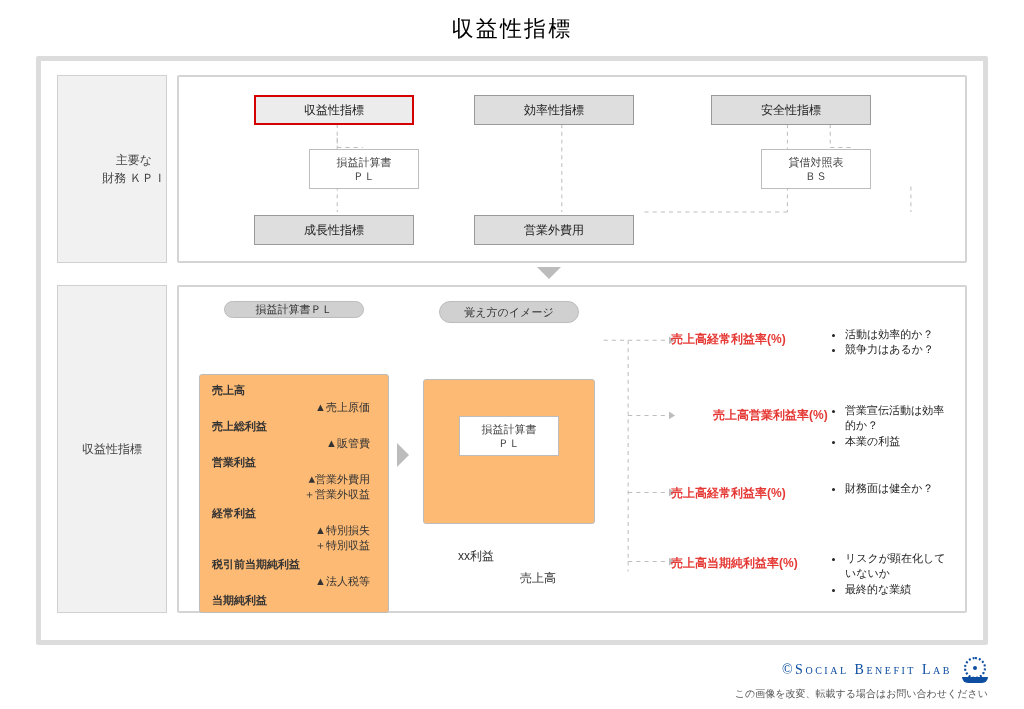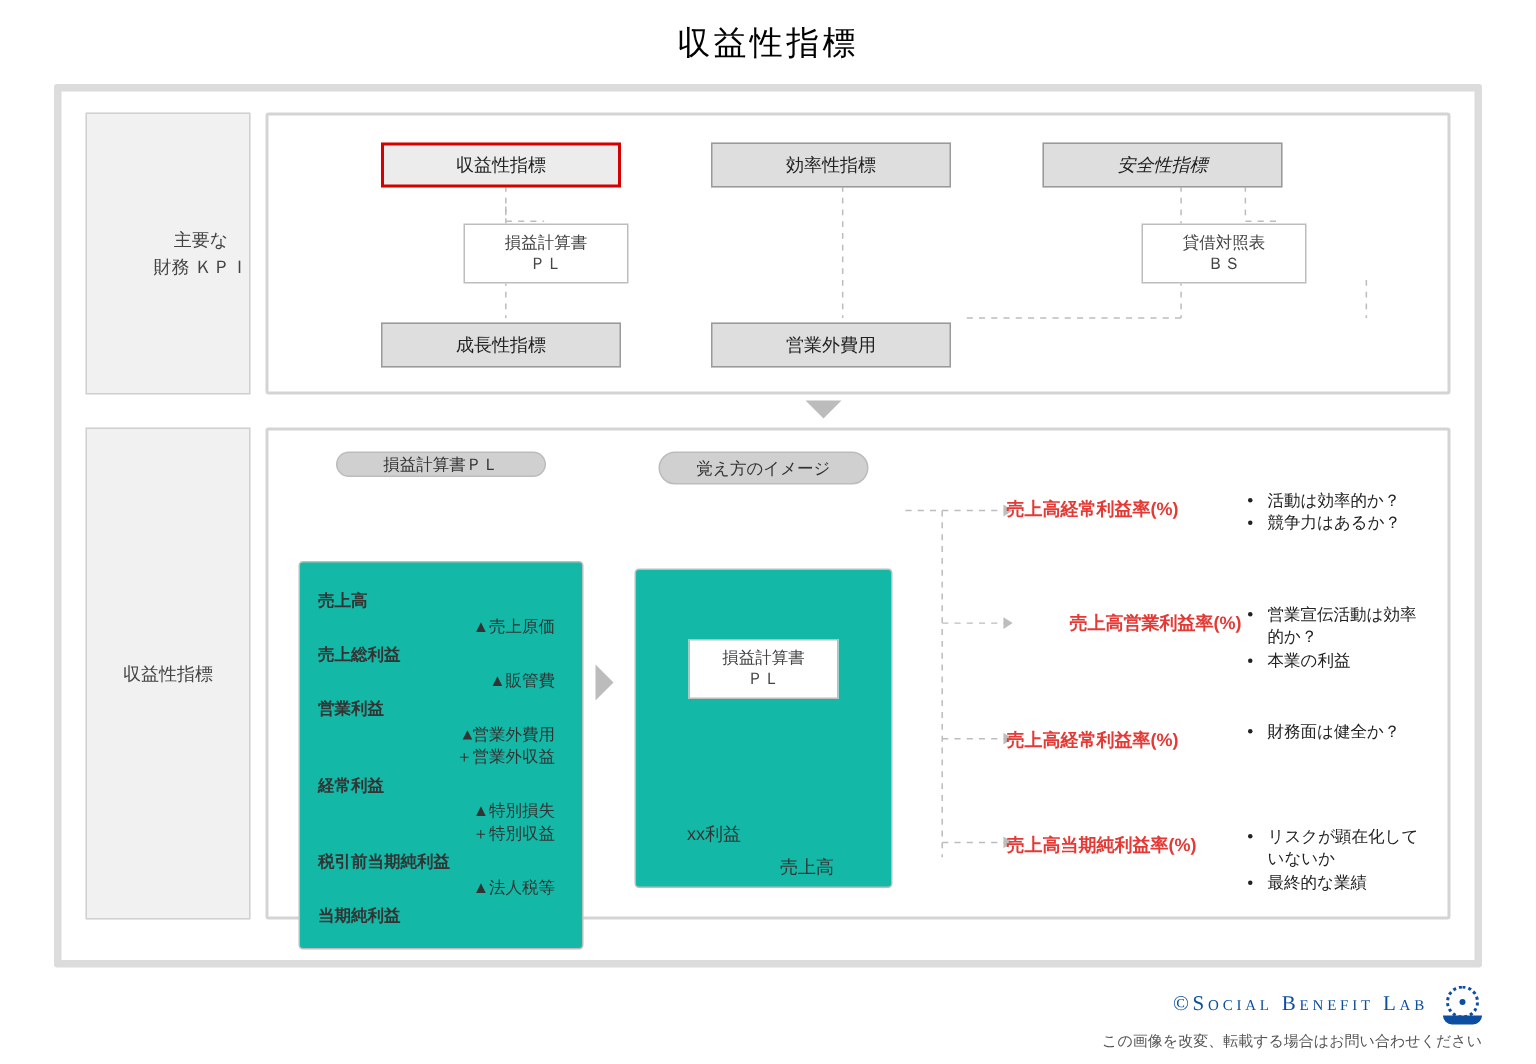--- a/index.html
+++ b/index.html
@@ -15,21 +15,21 @@
   .outer-frame{position:absolute;left:36px;right:36px;top:56px;bottom:64px;border:5px solid #dcdcdc;border-radius:2px;}
   .inner{position:absolute;left:16px;right:16px;top:12px;bottom:12px;}
   .side-label{position:absolute;width:110px;background:#f1f1f1;border:1px solid #d0d0d0;display:flex;align-items:center;justify-content:center;text-align:center;line-height:1.5;color:#444;}
   .panel{position:absolute;background:#fff;border:2px solid #d4d4d4;border-radius:2px;}
   .pos{position:absolute;}
   .cat{width:160px;height:30px;background:var(--box);border:1px solid var(--boxbd);display:flex;align-items:center;justify-content:center;font-size:12px;color:#222;}
   .cat.hi{border:2px solid #d50000;background:#ececec;}
   .sm{width:110px;height:40px;background:#fff;border:1px solid var(--cardbd);display:flex;align-items:center;justify-content:center;text-align:center;white-space:pre-line;font-size:11px;color:#444;line-height:1.3;}
   .card{display:flex;flex-direction:column;align-items:stretch;gap:48px;}
   .card-title{margin:0 auto 8px auto;width:140px;height:22px;border-radius:11px;background:#d0d0d0;border:1px solid #bcbcbc;display:flex;align-items:center;justify-content:center;font-size:11px;color:#333;}
-  .card-body{flex:1;background:#14b8a6;border:1px solid var(--cardbd);border-radius:3px;padding:14px 12px;font-size:11px;}
+  .card-body{flex:1;background:#fdba74;border:1px solid var(--cardbd);border-radius:3px;padding:4px 12px;font-size:11px;}
   .pl b{display:block;margin-top:4px;}
   .pl .sub{display:block;text-align:right;padding-right:6px;margin-top:2px;color:#333;}
   .metric{color:var(--red);font-weight:bold;font-size:12px;white-space:nowrap;}
   .ul{margin:0;padding-left:16px;font-size:11px;color:#222;line-height:1.4;}
   .tri{width:0;height:0;}
   .tri.down{border-left:12px solid transparent;border-right:12px solid transparent;border-top:12px solid #bcbcbc;}
   .tri.right{border-top:12px solid transparent;border-bottom:12px solid transparent;border-left:12px solid #bcbcbc;}
   .top-ctx{position:absolute;}
   .footer{position:absolute;right:36px;bottom:8px;text-align:right;}
   .brand{display:inline-flex;align-items:center;gap:10px;color:var(--brand);font-family:Georgia,serif;letter-spacing:.18em;font-size:14px;font-variant:small-caps;}
@@ -63,21 +63,21 @@
             <line x1="375" y1="48" x2="375" y2="138"></line>
             <line x1="596" y1="48" x2="596" y2="138"></line>
             <line x1="638" y1="48" x2="638" y2="72"></line>
               <line x1="638" y1="72" x2="660" y2="72"></line>
             <line x1="717" y1="112" x2="717" y2="138"></line>
             <line x1="596" y1="138" x2="455" y2="138"></line>
           </g>
         </svg>
         <div class="cat hi pos" style="left:75px;top:18px;">収益性指標</div>
         <div class="cat pos" style="left:295px;top:18px;">効率性指標</div>
-        <div class="cat pos" style="left:516px;top:18px;font-style:italic;">安全性指標</div>
+        <div class="cat pos" style="left:532px;top:18px;">安全性指標</div>
         <div class="sm pos" style="left:130px;top:72px;">損益計算書
 ＰＬ</div>
         <div class="sm pos" style="left:582px;top:72px;">貸借対照表
 ＢＳ</div>
         <div class="cat pos" style="left:75px;top:138px;">成長性指標</div>
         <div class="cat pos" style="left:295px;top:138px;">営業外費用</div>
       </div>
       <div class="tri down pos" style="left:480px;top:194px;"></div>
 
       <div class="side-label" style="left:0;top:212px;height:328px;">収益性指標</div>
@@ -114,21 +114,21 @@
               <span class="sub" style="white-space: pre-line;">▲特別損失
 ＋特別収益</span>
               <b>税引前当期純利益</b>
               <span class="sub" style="white-space: pre-line;">▲法人税等</span>
               <b>当期純利益</b>
             </div>
         </div>
 
         <div class="tri right pos" style="left:218px;top:156px;"></div>
 
-        <div class="card pos" style="left:244px;top:14px;width:172px;height:291px;border-radius:14px;">
+        <div class="card pos" style="left:244px;top:14px;width:172px;height:223px;border-radius:14px;">
           <div class="card-title">覚え方のイメージ</div>
           <div class="card-body" style="position:relative;">
             <div class="sm" style="margin:32px auto 0 auto;width:100px;height:40px;white-space:pre-line;">損益計算書
 ＰＬ</div>
             <div class="pos" style="left:34px;top:168px;font-size:12px;">xx利益</div>
             <div class="pos" style="left:96px;top:190px;font-size:12px;">売上高</div>
           </div>
         </div>
 
         <div id="metrics">

